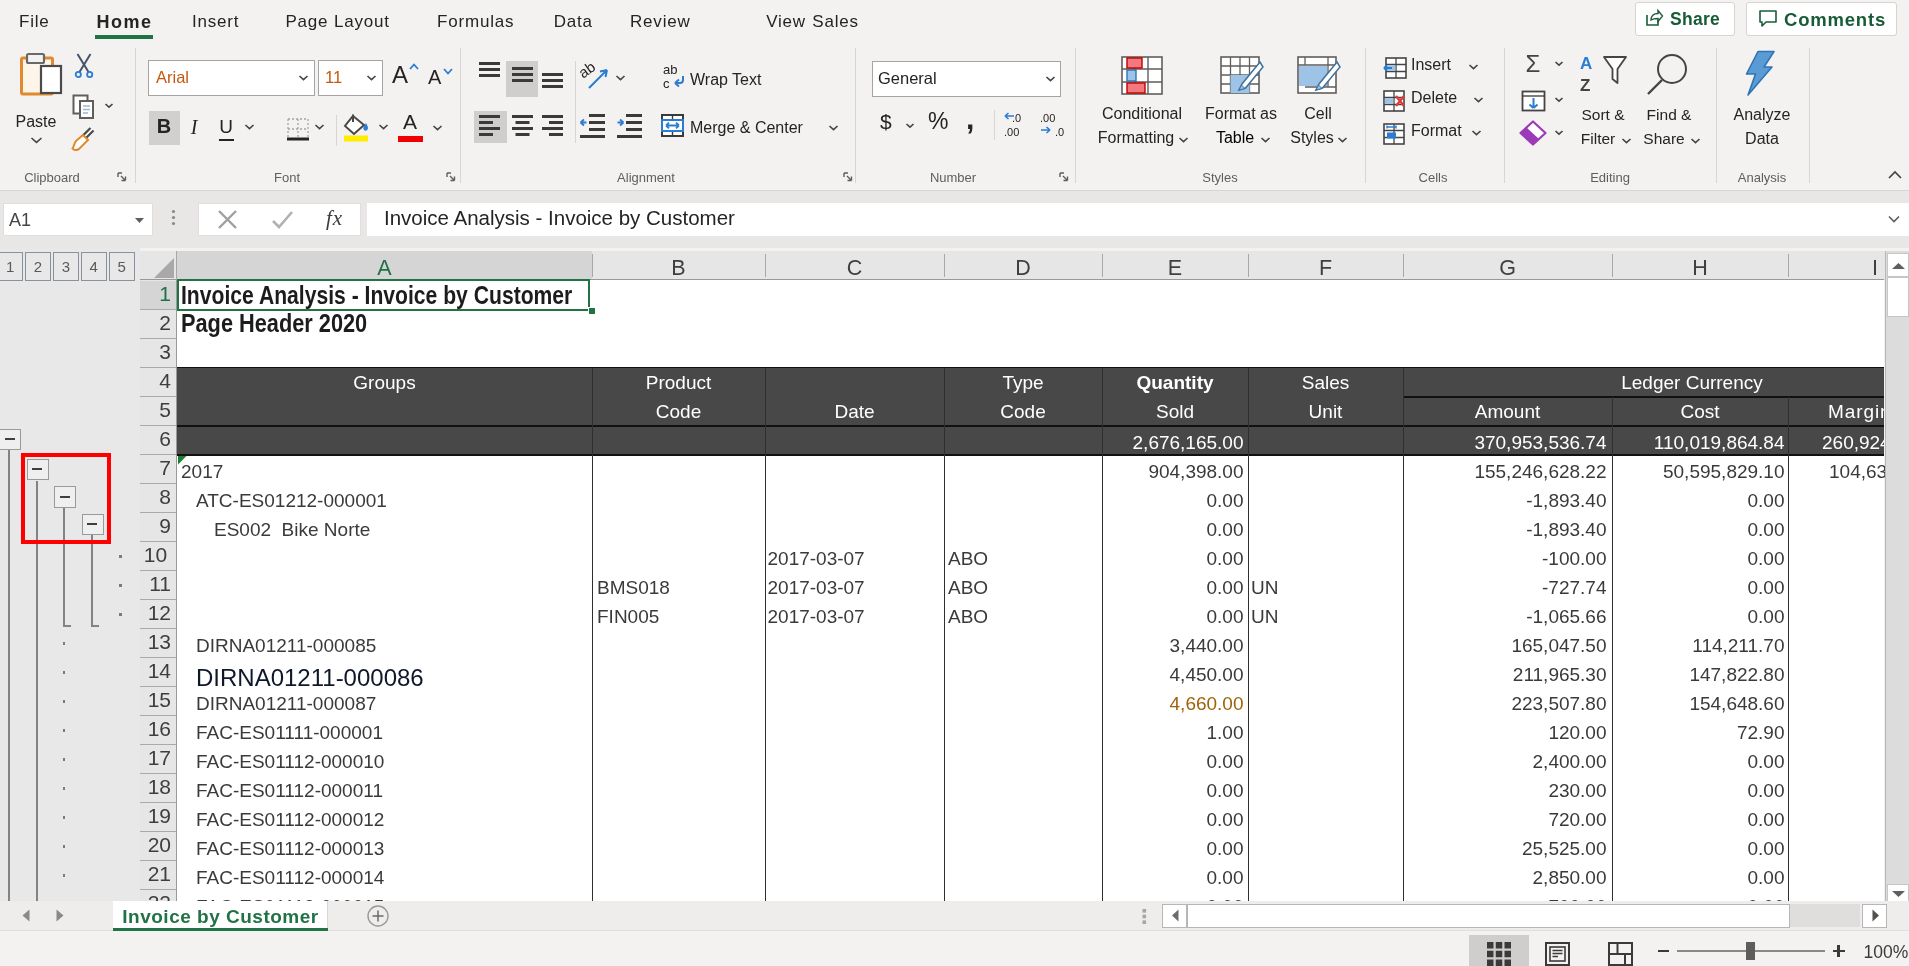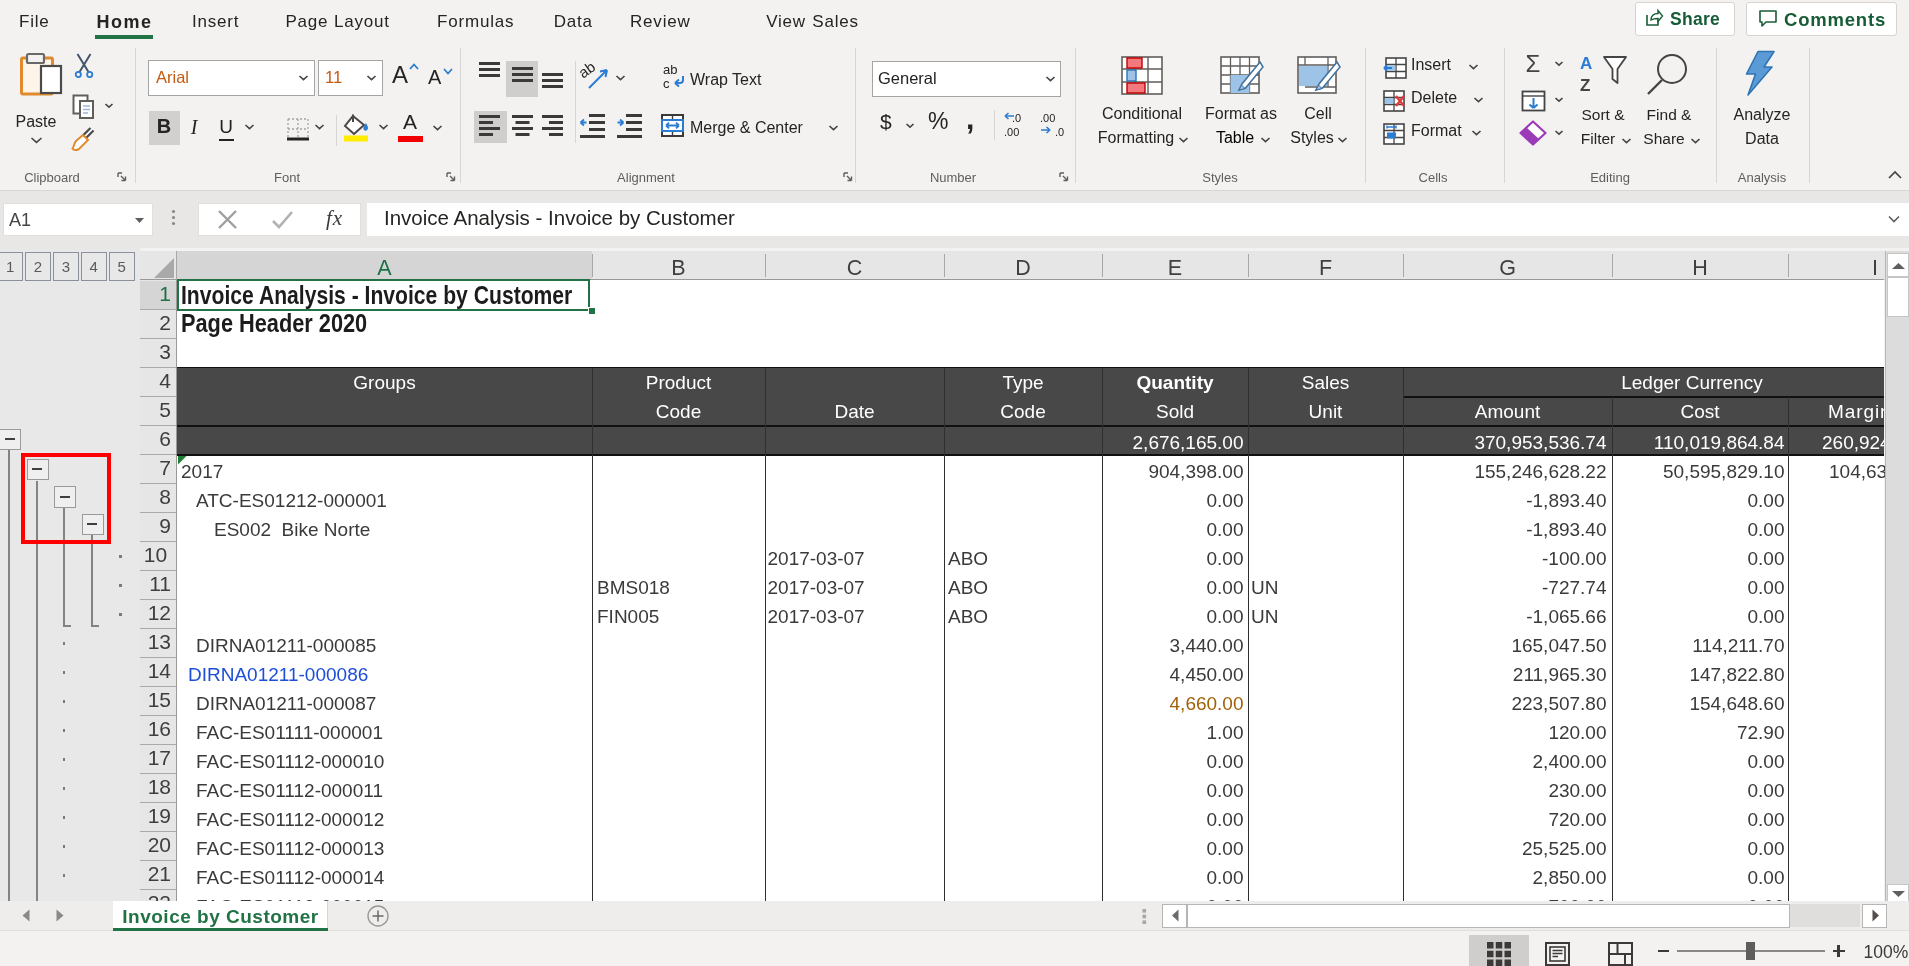--- a/index.html
+++ b/index.html
@@ -559,21 +559,21 @@
 <div class="tx" style="left:767.5px;top:606px;font-size:19px;color:#3a3a3a;font-weight:normal;">2017-03-07</div>
 <div class="tx" style="left:948px;top:606px;font-size:19px;color:#3a3a3a;font-weight:normal;">ABO</div>
 <div class="tx" style="left:1104px;top:606px;font-size:19px;color:#3a3a3a;font-weight:normal;width:139.5px;text-align:right;">0.00</div>
 <div class="tx" style="left:1251px;top:606px;font-size:19px;color:#3a3a3a;font-weight:normal;">UN</div>
 <div class="tx" style="left:1405px;top:606px;font-size:19px;color:#3a3a3a;font-weight:normal;width:201.5px;text-align:right;">-1,065.66</div>
 <div class="tx" style="left:1614px;top:606px;font-size:19px;color:#3a3a3a;font-weight:normal;width:170.5px;text-align:right;">0.00</div>
 <div class="tx" style="left:196px;top:635px;font-size:19px;color:#3a3a3a;font-weight:normal;">DIRNA01211-000085</div>
 <div class="tx" style="left:1104px;top:635px;font-size:19px;color:#3a3a3a;font-weight:normal;width:139.5px;text-align:right;">3,440.00</div>
 <div class="tx" style="left:1405px;top:635px;font-size:19px;color:#3a3a3a;font-weight:normal;width:201.5px;text-align:right;padding-left:28px;">165,047.50</div>
 <div class="tx" style="left:1614px;top:635px;font-size:19px;color:#3a3a3a;font-weight:normal;width:170.5px;text-align:right;">114,211.70</div>
-<div class="tx" style="left:188px;top:664px;font-size:19px;color:#1d4ed8;font-weight:normal;">DIRNA01211-000086</div>
+<div class="tx" style="left:196px;top:664px;font-size:24px;color:#0f172a;font-weight:normal;">DIRNA01211-000086</div>
 <div class="tx" style="left:1104px;top:664px;font-size:19px;color:#3a3a3a;font-weight:normal;width:139.5px;text-align:right;">4,450.00</div>
 <div class="tx" style="left:1405px;top:664px;font-size:19px;color:#3a3a3a;font-weight:normal;width:201.5px;text-align:right;">211,965.30</div>
 <div class="tx" style="left:1614px;top:664px;font-size:19px;color:#3a3a3a;font-weight:normal;width:170.5px;text-align:right;">147,822.80</div>
 <div class="tx" style="left:196px;top:693px;font-size:19px;color:#3a3a3a;font-weight:normal;">DIRNA01211-000087</div>
 <div class="tx" style="left:1104px;top:693px;font-size:19px;color:#a16207;font-weight:normal;width:139.5px;text-align:right;">4,660.00</div>
 <div class="tx" style="left:1405px;top:693px;font-size:19px;color:#3a3a3a;font-weight:normal;width:201.5px;text-align:right;">223,507.80</div>
 <div class="tx" style="left:1614px;top:693px;font-size:19px;color:#3a3a3a;font-weight:normal;width:170.5px;text-align:right;">154,648.60</div>
 <div class="tx" style="left:196px;top:722px;font-size:19px;color:#3a3a3a;font-weight:normal;">FAC-ES01111-000001</div>
 <div class="tx" style="left:1104px;top:722px;font-size:19px;color:#3a3a3a;font-weight:normal;width:139.5px;text-align:right;">1.00</div>
 <div class="tx" style="left:1405px;top:722px;font-size:19px;color:#3a3a3a;font-weight:normal;width:201.5px;text-align:right;">120.00</div>

